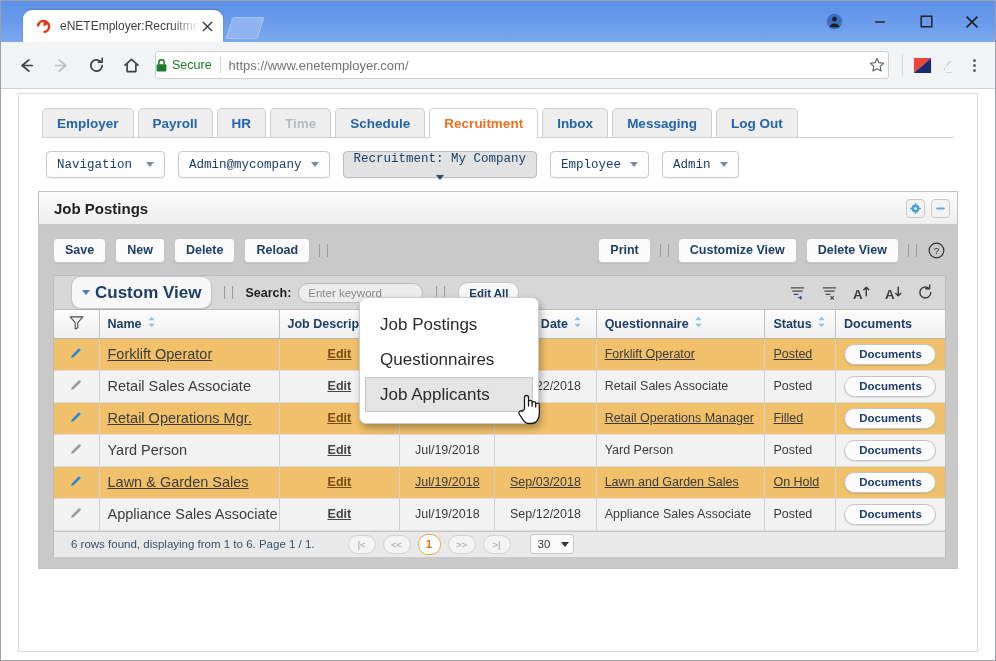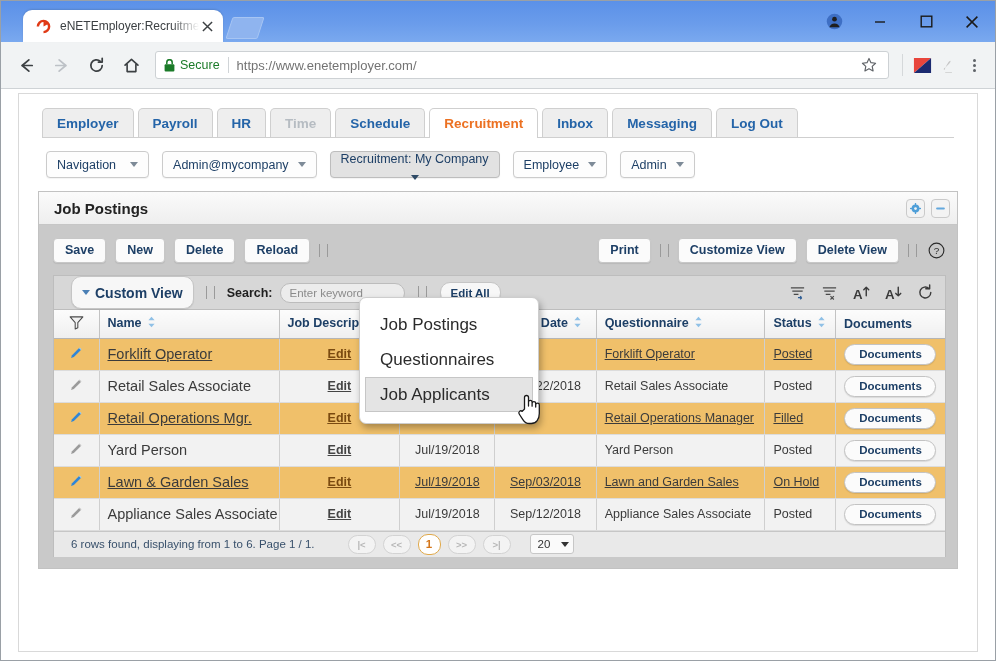--- a/index.html
+++ b/index.html
@@ -91,21 +91,21 @@
     display: flex; align-items: center; justify-content: center;
     margin-right: 5px; flex: none;
   }
   .omnibox {
     flex: 1;
     height: 28px;
     background: #ffffff;
     border: 1px solid #cdd1d4;
     border-radius: 3px;
     display: flex; align-items: center;
-    padding: 0 8px;
+    padding: 0 0;
     margin: 0 7px 0 4px;
   }
   .lock-ico { margin-right: 5px; display:flex; }
   .secure-label { font-size: 12.5px; color: #1b7b29; margin-right: 8px; white-space: nowrap; }
   .omni-sep { width: 1px; height: 16px; background: #d0d4d7; margin-right: 8px; }
   .omni-url { font-size: 13px; color: #737373; white-space: nowrap; }
   .star-btn { width: 22px; height: 22px; display:flex; align-items:center; justify-content:center; }
   .ext-sep { width:1px; height:22px; background:#d5d8da; margin:0 6px; }
   .ext-icon { width: 26px; height: 26px; display:flex; align-items:center; justify-content:center; flex:none; }
   .menu-dots { width: 22px; display:flex; flex-direction:column; align-items:center; gap:2px; margin-left:2px; }
@@ -157,20 +157,21 @@
     margin: 0 23px 0 23px;
     position: relative; top: -1px;
   }
 
   
   .navrow {
     display: flex; align-items: center;
     gap: 13px;
     padding: 12px 0 0 27px;
     position: relative;
+    font-family: Liberation Mono, monospace;
   }
   .navbtn {
     height: 27px;
     padding: 0 10px;
     background: #fdfdfd;
     border: 1px solid #cbcbcb;
     border-radius: 4px;
     display: flex; align-items: center; gap: 9px;
     font-size: 12.5px;
     color: #1d3f66;
@@ -294,21 +295,21 @@
     padding: 0 10px 0 17px;
     border-bottom: 1px solid #bdbdbd;
   }
   .cvbtn {
     height: 33px;
     padding: 0 10px;
     background: #f7f7f7;
     border: 1px solid #c5c5c5;
     border-radius: 10px;
     display: flex; align-items: center; gap: 5px;
-    font-size: 14px; font-weight: bold;
+    font-size: 17px; font-weight: bold;
     color: #1d3f66;
     box-shadow: 0 1px 1px rgba(0,0,0,.08);
   }
   .search-label { font-size: 12.5px; font-weight: bold; color: #1f1f1f; margin-right: 7px; }
   .search-input {
     width: 125px; height: 20px;
     background: #ececec;
     border: 1px solid #bcbcbc;
     border-radius: 10px;
     font-size: 11.5px;
@@ -343,21 +344,21 @@
     background: linear-gradient(180deg,#fcfcfc 0%,#efefef 100%);
     border-right: 1px solid #c3c3c3;
     border-bottom: 1px solid #b5b5b5;
     color: #1d3f66;
     font-size: 12.5px;
     font-weight: bold;
     text-align: left;
     padding: 0 8px;
     white-space: nowrap;
   }
-  table.grid thead th .th-in { display: flex; align-items: flex-start; gap: 5px; }
+  table.grid thead th .th-in { display: flex; align-items: center; gap: 5px; }
   table.grid tbody td {
     height: 32px;
     border-right: 1px solid #cfcfcf;
     border-bottom: 1px solid #dcdcdc;
     padding: 0 8px;
     color: #3b3b3b;
     overflow: hidden;
     white-space: nowrap;
   }
   tr.r-odd td { background: #f0c06a; border-bottom-color: #ffffff; text-decoration: underline; }
@@ -879,21 +880,21 @@
             <div class="pgnum">
                 <span>1</span>
               </div>
             <div class="pgbtn">
                 <span>&gt;&gt;</span>
               </div>
             <div class="pgbtn">
                 <span>&gt;|</span>
               </div>
             <div class="pgsel">
-              <span>20</span>
+              <span>30</span>
               <span class="caret" style="border-top-color:#333"></span>
             </div>
           </div>
         </div>
         <div class="panel-bottom"></div>
       </div>
 
       <div class="dropdown">
         <div class="dd-item">
             <span>Job Postings</span>

